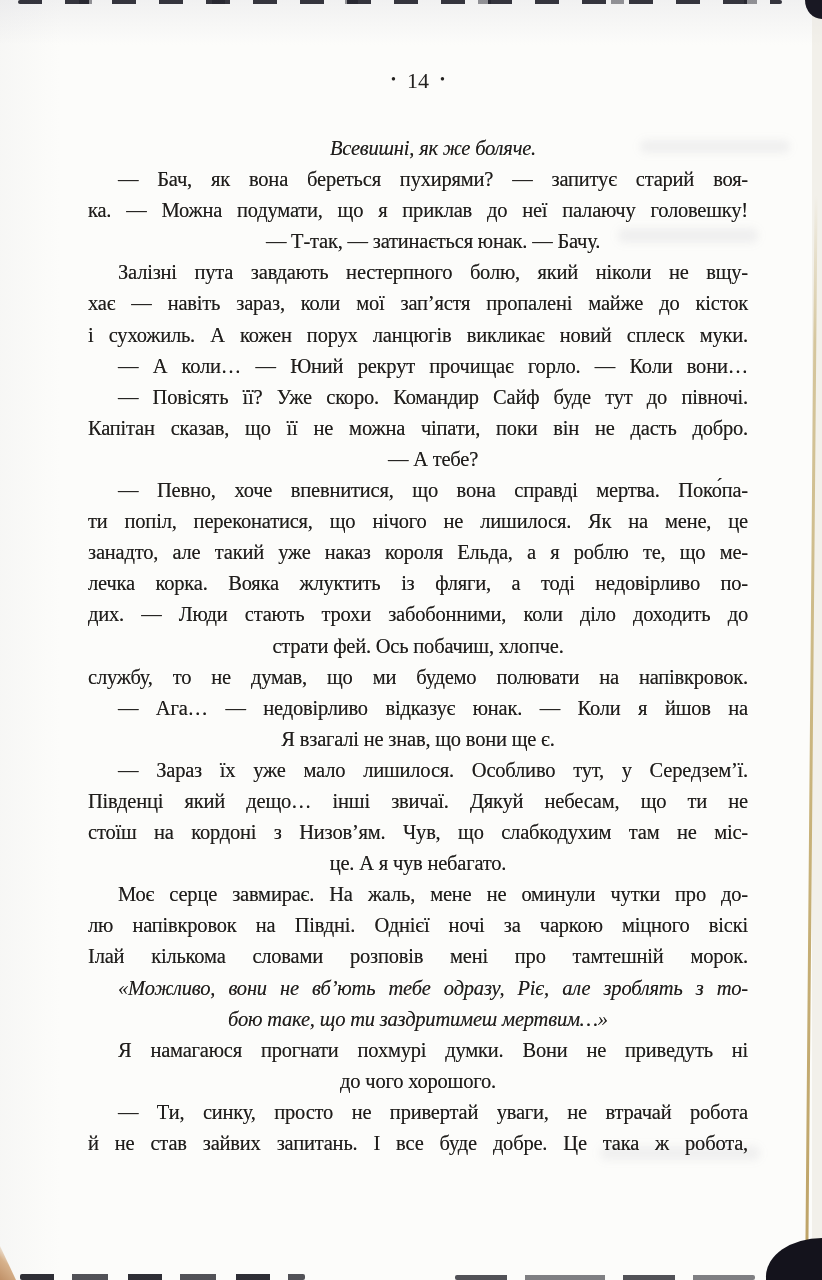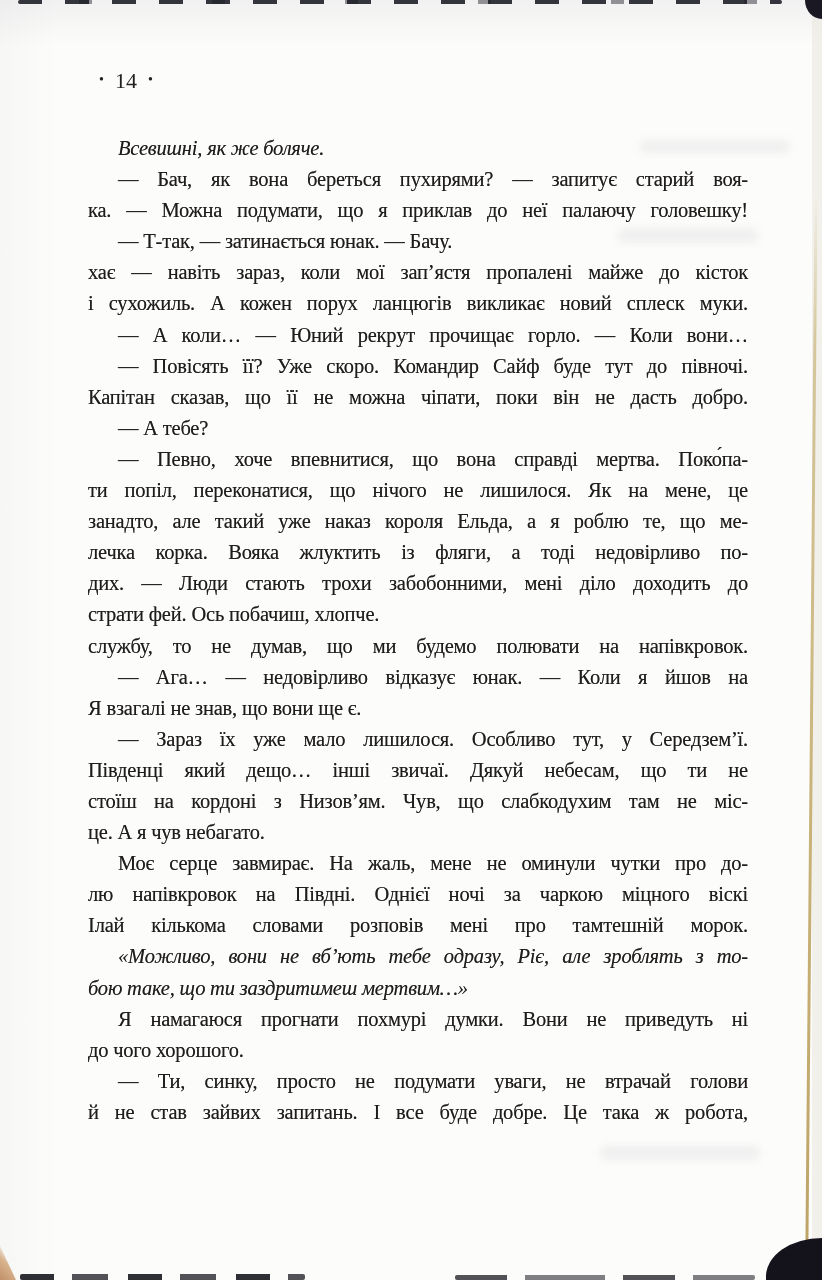--- a/index.html
+++ b/index.html
@@ -14,35 +14,36 @@
       #fcfcfa;
     overflow: hidden;
     font-family: "Liberation Serif", "DejaVu Serif", serif;
     color: #1f1d1b;
   }
 
   
   .running-head {
     position: absolute;
     left: 88px; top: 68px; width: 660px;
+    text-align: center;
     font-size: 22px;
     color: #23211f;
   }
   .running-head .orn { font-size: 14px; position: relative; top: -4px; padding: 0 11px; }
 
   
   .page-text {
     position: absolute;
     left: 88px; top: 133px; width: 660px;
   }
   .line {
     font-size: 20.5px;
     line-height: 31.1px;
     letter-spacing: -0.2px;
-    text-align: left;
+    text-align: center;
     text-shadow: 0 0 0.5px rgba(20,18,16,0.55);
     white-space: normal;
   }
   .line.j { text-align: justify; text-align-last: justify; }
   .line.ind { text-indent: 30px; }
   .line.it { font-style: italic; }
 
   
   .top-marks {
     position: absolute; top: 0; left: 18px; width: 764px; height: 4px;
@@ -115,43 +116,44 @@
 
   <div class="running-head">
     <span class="orn">•</span><span>14</span><span class="orn">•</span>
   </div>
 
   <div class="page-text">
       <div class="line ind it">Всевишні, як же боляче.</div>
       <div class="line j ind">— Бач, як вона береться пухирями? — запитує старий воя-</div>
       <div class="line j">ка. — Можна подумати, що я приклав до неї палаючу головешку!</div>
       <div class="line ind">— Т-так, — затинається юнак. — Бачу.</div>
+      <div class="line j ind">Залізні пута завдають нестерпного болю, який ніколи не вщу-</div>
       <div class="line j">хає — навіть зараз, коли мої зап’ястя пропалені майже до кісток</div>
       <div class="line j">і сухожиль. А кожен порух ланцюгів викликає новий сплеск муки.</div>
       <div class="line j ind">— А коли… — Юний рекрут прочищає горло. — Коли вони…</div>
       <div class="line j ind">— Повісять її? Уже скоро. Командир Сайф буде тут до півночі.</div>
       <div class="line j">Капітан сказав, що її не можна чіпати, поки він не дасть добро.</div>
       <div class="line ind">— А тебе?</div>
       <div class="line j ind">— Певно, хоче впевнитися, що вона справді мертва. Поко́па-</div>
       <div class="line j">ти попіл, переконатися, що нічого не лишилося. Як на мене, це</div>
       <div class="line j">занадто, але такий уже наказ короля Ельда, а я роблю те, що ме-</div>
       <div class="line j">лечка корка. Вояка жлуктить із фляги, а тоді недовірливо по-</div>
-      <div class="line j">дих. — Люди стають трохи забобонними, мені діло доходить до</div>
+      <div class="line j">дих. — Люди стають трохи забобонними, коли діло доходить до</div>
       <div class="line">страти фей. Ось побачиш, хлопче.</div>
       <div class="line j">службу, то не думав, що ми будемо полювати на напівкровок.</div>
       <div class="line j ind">— Ага… — недовірливо відказує юнак. — Коли я йшов на</div>
       <div class="line">Я взагалі не знав, що вони ще є.</div>
       <div class="line j ind">— Зараз їх уже мало лишилося. Особливо тут, у Середзем’ї.</div>
       <div class="line j">Південці який дещо… інші звичаї. Дякуй небесам, що ти не</div>
       <div class="line j">стоїш на кордоні з Низов’ям. Чув, що слабкодухим там не міс-</div>
       <div class="line">це. А я чув небагато.</div>
       <div class="line j ind">Моє серце завмирає. На жаль, мене не оминули чутки про до-</div>
       <div class="line j">лю напівкровок на Півдні. Однієї ночі за чаркою міцного віскі</div>
       <div class="line j">Ілай кількома словами розповів мені про тамтешній морок.</div>
       <div class="line j ind it">«Можливо, вони не вб’ють тебе одразу, Ріє, але зроблять з то-</div>
       <div class="line it">бою таке, що ти заздритимеш мертвим…»</div>
       <div class="line j ind">Я намагаюся прогнати похмурі думки. Вони не приведуть ні</div>
       <div class="line">до чого хорошого.</div>
-      <div class="line j ind">— Ти, синку, просто не подумати уваги, не втрачай голови</div>
+      <div class="line j ind">— Ти, синку, просто не привертай уваги, не втрачай робота</div>
       <div class="line j">й не став зайвих запитань. І все буде добре. Це така ж робота,</div>
     </div>
 
 </div>
 
 </body></html>

